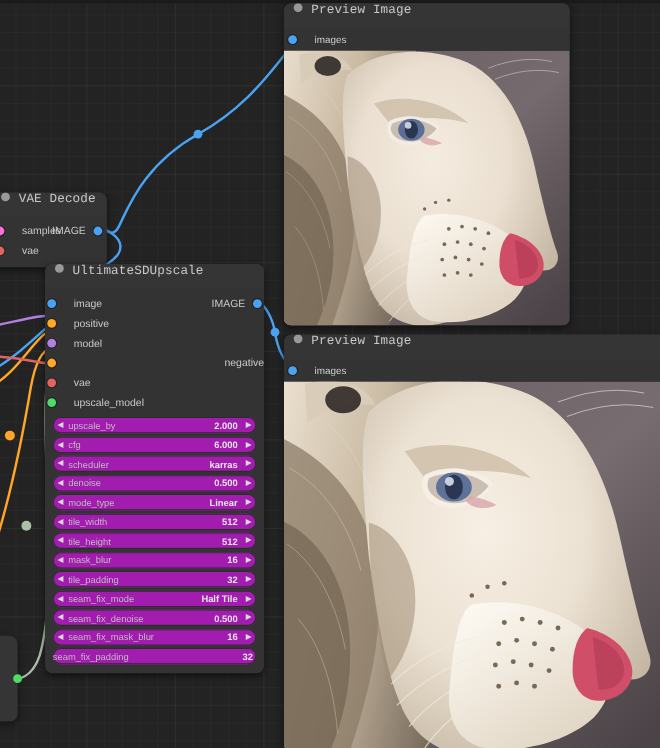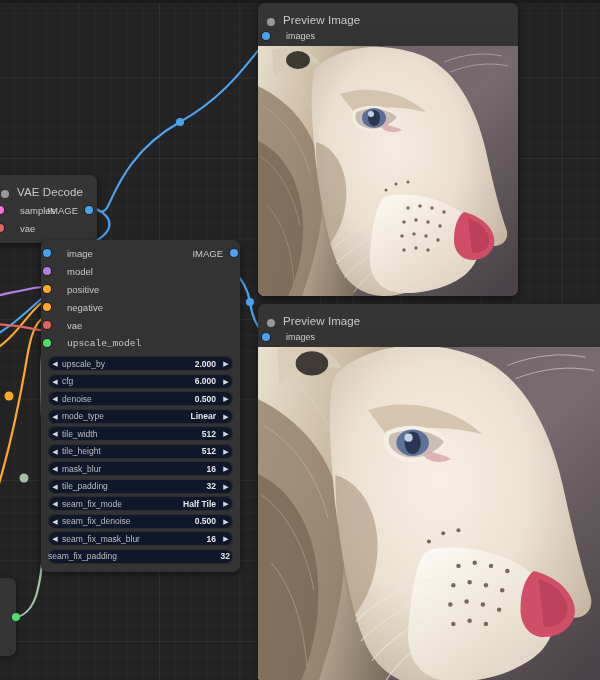--- a/index.html
+++ b/index.html
@@ -16,37 +16,37 @@
           linear-gradient(to bottom, rgba(255,255,255,0.022) 1px, transparent 1px),
           linear-gradient(to right, rgba(255,255,255,0.030) 1px, transparent 1px),
           linear-gradient(to bottom, rgba(255,255,255,0.030) 1px, transparent 1px);
         background-size:16.1px 16.1px,16.1px 16.1px,80.5px 80.5px,80.5px 80.5px;
         background-position:-2px -3px,-2px -3px,-2px -3px,-2px -3px;}
   #topstrip{position:absolute;left:0;top:0;width:600px;height:3px;background:#1b1b1b;}
   #links{position:absolute;inset:0;pointer-events:none;}
 
   .node{position:absolute;border-radius:7px;background:#353535;
         box-shadow:0 2px 7px rgba(0,0,0,.55);overflow:hidden;}
-  .node-header{height:23px;display:flex;align-items:flex-end;gap:8px;
-               padding:0 9px;background:#353535;}
+  .node-header{height:23px;display:flex;align-items:flex-start;gap:8px;
+               padding:0 9px;background:#353535;font-family:Liberation Mono, monospace;}
   .node-dot{width:8px;height:8px;border-radius:50%;background:#999;flex:0 0 auto;}
   .node-title{font-size:11.5px;color:#c8c8c8;letter-spacing:.1px;white-space:nowrap;}
   .node-body{background:#333;}
 
   .slot{height:18px;display:flex;align-items:center;position:relative;}
   .slot-dot{position:absolute;width:8px;height:8px;border-radius:50%;
             box-shadow:0 0 0 1px rgba(0,0,0,.35);}
   .slot-in .slot-dot{left:-4px;}
   .slot-out .slot-dot{right:-4px;}
   .slot-label{font-size:9.5px;color:#c9c9c9;}
   .slot-in .slot-label{margin-left:20px;}
   .slot-out{justify-content:flex-end;}
   .slot-out .slot-label{margin-right:11px;}
 
-  .widget{height:15px;margin:2.5px 7px 0 7px;border-radius:8px;background:#0f172a;
+  .widget{height:15px;margin:2.5px 7px 0 7px;border-radius:8px;background:#a21caf;
           display:flex;align-items:center;position:relative;
           box-shadow:inset 0 0 0 1px #2c2c2c;}
   .wbtn{width:14px;display:flex;align-items:center;justify-content:center;
         font-size:7px;color:#d8d8d8;line-height:1;}
   .wname{font-size:8.5px;color:#bdbdbd;flex:1 1 auto;white-space:nowrap;overflow:hidden;}
   .wval{font-size:8.5px;color:#e6e6e6;font-weight:bold;margin-right:3px;white-space:nowrap;}
 
   .preview-img{display:block;width:100%;background:#2a2a2a;}
   .img-frame{background:#1d1d1d;padding:0;}
 
@@ -319,68 +319,78 @@
               <path d="M3,148 C29,166 47,201 55,242"></path>
             <path d="M13,215 C34,239 45,277 48,317"></path>
               <path d="M39,40 C63,62 79,94 84,129"></path>
           </g>
         </svg>
       </div>
     </div>
   </div>
 
   <div class="node" style="left:41px;top:240px;width:199px;">
+    <div class="node-header">
+      <span class="node-dot"></span>
+      <span class="node-title">UltimateSDUpscale</span>
+    </div>
     <div class="node-body" style="padding:4px 0 8px 0;">
 
       <div style="position:relative;height:18px;">
         <div class="slot slot-in" style="position:absolute;left:6px;top:0;">
           <span class="slot-dot" style="background:#4aa3f0;top:5px;"></span>
           <span class="slot-label">image</span>
         </div>
         <div class="slot slot-out" style="position:absolute;right:6px;top:0;">
           <span class="slot-label">IMAGE</span>
           <span class="slot-dot" style="background:#4aa3f0;top:5px;"></span>
         </div>
       </div>
       <div class="slot slot-in" style="margin-left:6px;">
+        <span class="slot-dot" style="background:#ffa726;top:5px;"></span>
+        <span class="slot-label">positive</span>
+      </div>
+      <div class="slot slot-in" style="margin-left:6px;">
         <span class="slot-dot" style="background:#b37fe0;top:5px;"></span>
         <span class="slot-label">model</span>
       </div>
-      <div class="slot slot-in" style="margin-left:6px;">
-        <span class="slot-dot" style="background:#ffa726;top:5px;"></span>
-        <span class="slot-label">positive</span>
-      </div>
-      <div class="slot slot-in" style="margin-left:6px;">
+      <div class="slot slot-in" style="margin-left:6px;justify-content:flex-end;">
         <span class="slot-dot" style="background:#ffa726;top:5px;"></span>
         <span class="slot-label">negative</span>
       </div>
       <div class="slot slot-in" style="margin-left:6px;">
         <span class="slot-dot" style="background:#e0645f;top:5px;"></span>
         <span class="slot-label">vae</span>
       </div>
-      <div class="slot slot-in" style="margin-left:6px;font-family:Liberation Mono, monospace;">
+      <div class="slot slot-in" style="margin-left:6px;">
         <span class="slot-dot" style="background:#4ddd66;top:5px;"></span>
         <span class="slot-label">upscale_model</span>
       </div>
 
       <div id="widget-list" style="margin-top:4px;">
           <div class="widget">
             <span class="wbtn">◀</span>
             <span class="wname">upscale_by</span>
             <span class="wval">2.000</span>
             <span class="wbtn">▶</span>
           </div>
           <div class="widget">
             <span class="wbtn">◀</span>
             <span class="wname">cfg</span>
             <span class="wval">6.000</span>
             <span class="wbtn">▶</span>
           </div>
           <div class="widget">
             <span class="wbtn">◀</span>
+            <span class="wname">scheduler</span>
+            <span class="wval">karras</span>
+            <span class="wbtn">▶</span>
+          </div>
+          <div class="widget">
+            <span class="wbtn">◀</span>
             <span class="wname">denoise</span>
             <span class="wval">0.500</span>
             <span class="wbtn">▶</span>
           </div>
           <div class="widget">
             <span class="wbtn">◀</span>
             <span class="wname">mode_type</span>
             <span class="wval">Linear</span>
             <span class="wbtn">▶</span>
           </div>

